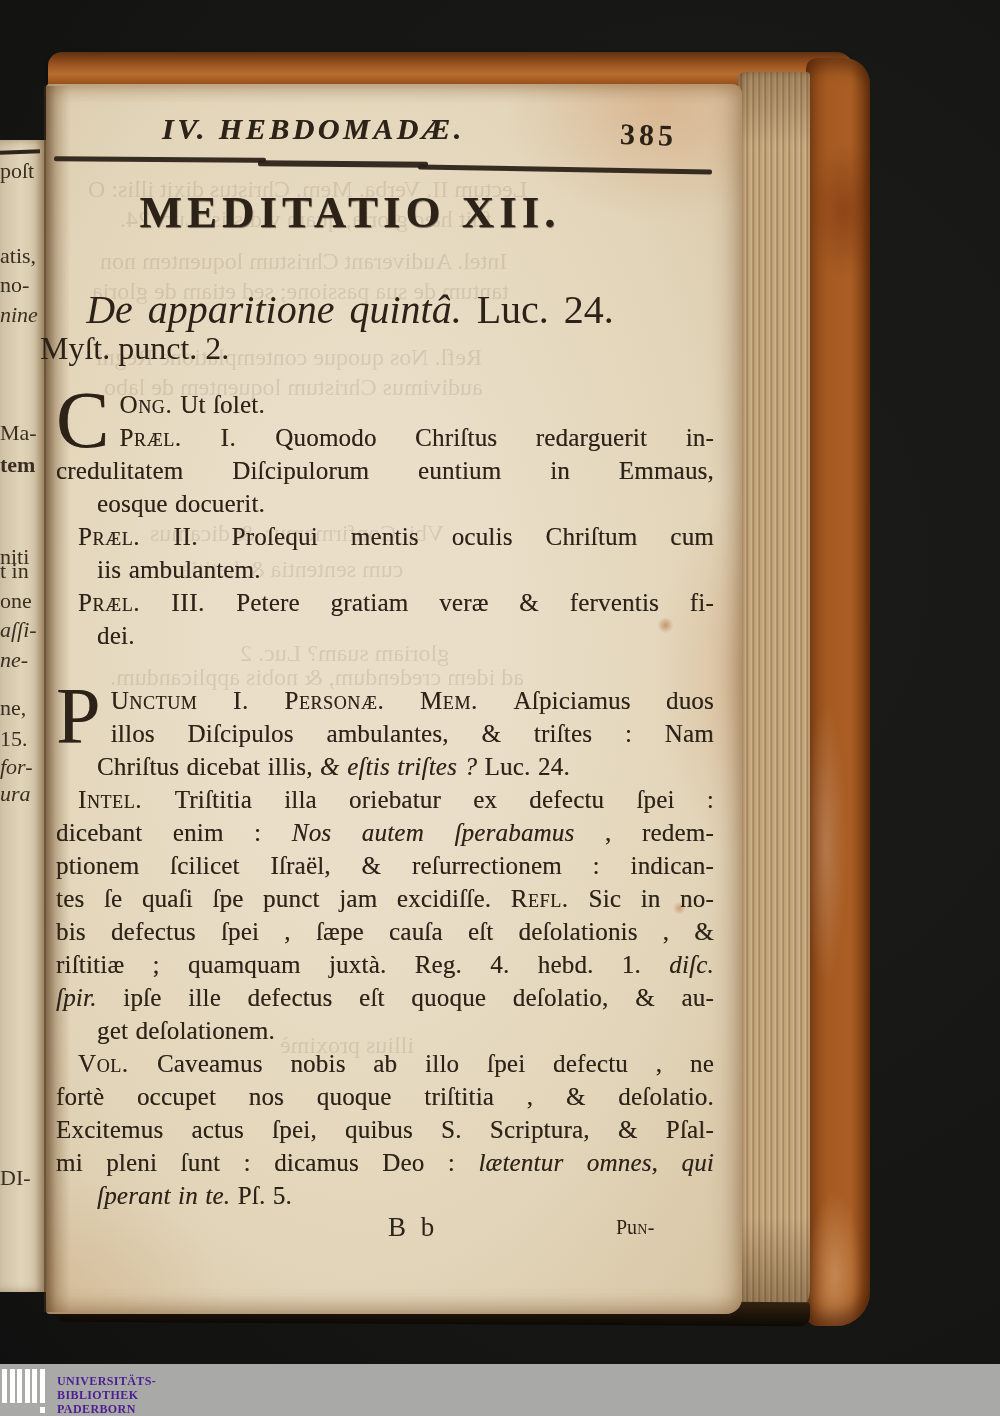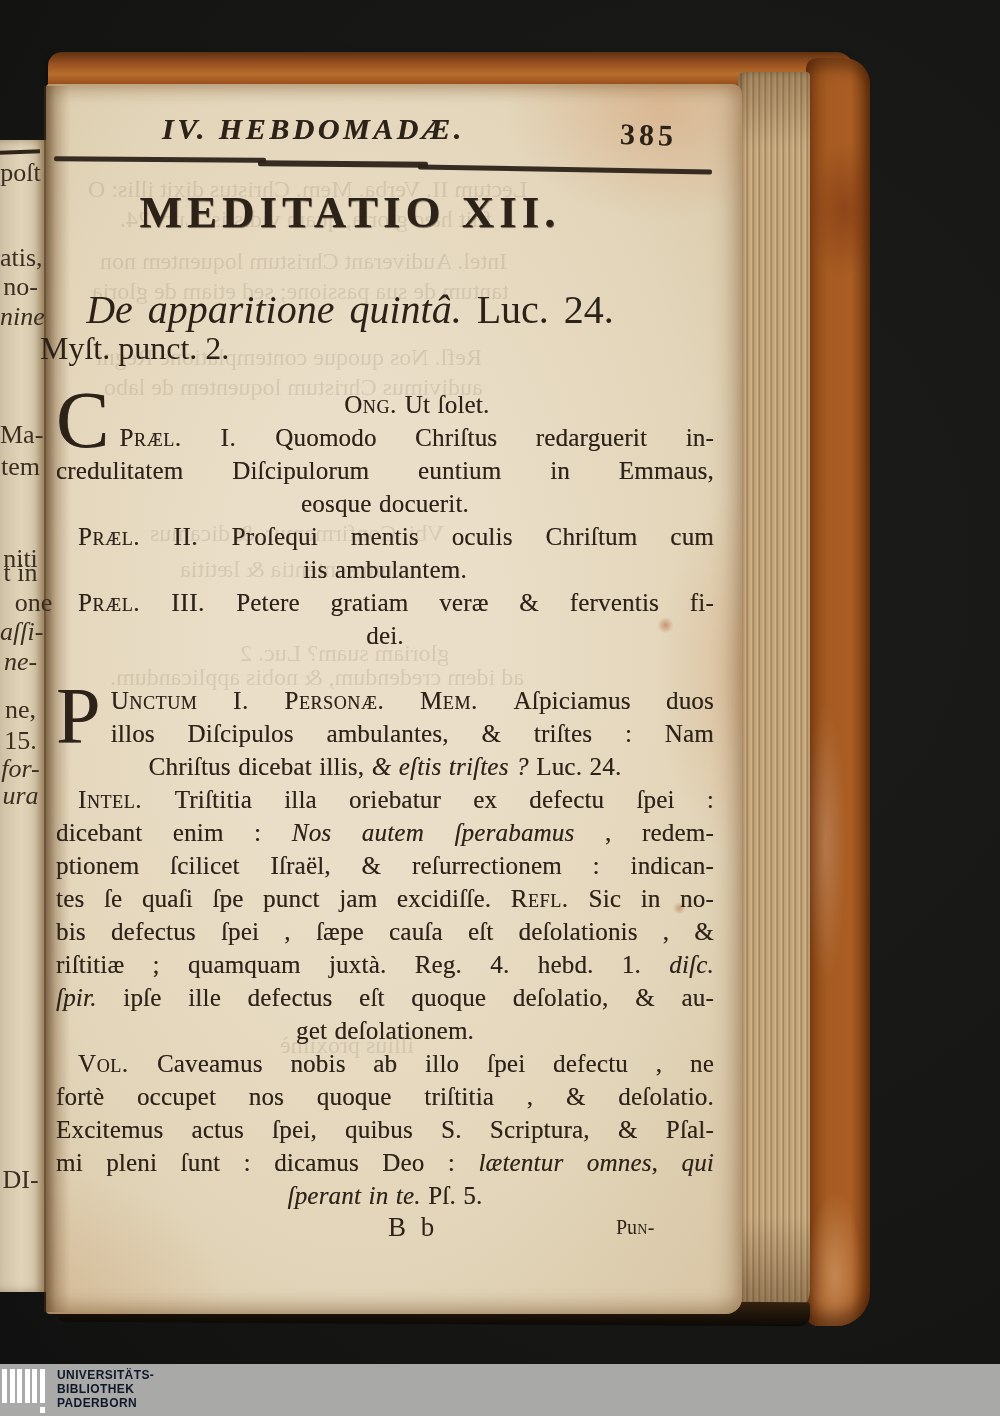--- a/index.html
+++ b/index.html
@@ -44,21 +44,21 @@
       radial-gradient(ellipse at 45% 45%, #eadec8 25%, #e2d5b9 65%, #d7c4a3 100%);
     border-radius:4px 10px 16px 4px;
     box-shadow:inset -12px 0 20px rgba(120,80,40,.28), inset 8px 0 16px rgba(120,80,40,.22),
                inset 0 -10px 16px rgba(115,75,35,.22), inset 0 8px 12px rgba(150,100,50,.18);
     z-index:2;}
   .content{position:absolute;left:0;top:0;width:1000px;height:1416px;z-index:4;color:var(--ink,#2c2218);}
   
   .ghost{position:absolute;transform:scaleX(-1);filter:blur(.7px);opacity:.15;
          color:var(--ghost,#6b5844);font-size:24px;white-space:nowrap;}
   
-  .frag{position:absolute;left:0;width:41px;text-align:center;font-size:26px;color:#3a2e20;white-space:nowrap;}
+  .frag{position:absolute;left:0;width:41px;text-align:left;font-size:22px;color:#3a2e20;white-space:nowrap;}
   .frag.i{font-style:italic;}
   .facing-rule{position:absolute;left:0;top:150px;width:40px;height:4px;background:#2e2418;transform:rotate(-2deg);}
   
   .running-title{position:absolute;left:162px;top:112px;font-size:30px;font-weight:bold;
                  letter-spacing:3.5px;text-shadow:.4px .4px .6px rgba(44,30,16,.6);font-style:italic;}
   .page-number{position:absolute;left:620px;top:118px;font-size:30px;font-weight:bold;
                letter-spacing:4px;transform:rotate(2deg);}
   .rule{position:absolute;height:5px;background:#2a2118;border-radius:2px;opacity:.94;}
   .rule.r1{left:54px;top:157px;width:212px;transform:rotate(.4deg);}
   .rule.r2{left:258px;top:161px;width:170px;height:6px;transform:rotate(.5deg);}
@@ -70,34 +70,34 @@
   .subtitle{position:absolute;left:40px;top:286px;width:620px;text-align:center;
             font-size:40px;word-spacing:5px;}
   .subtitle2{position:absolute;left:40px;top:330px;width:600px;text-align:left;font-size:32px;}
   
   .body-text{position:absolute;left:56px;top:388px;width:658px;font-size:25px;
              letter-spacing:.2px;word-spacing:1px;text-shadow:.3px .3px .45px rgba(46,32,18,.45);}
   .block{overflow:visible;}
   .block + .block{margin-top:32px;}
   .dropcap{float:left;font-size:80px;line-height:58px;height:62px;padding:3px 10px 0 0;}
   .ln{line-height:33px;text-align:justify;text-align-last:justify;}
-  .ln.nj{text-align:center;text-align-last:auto;}
+  .ln.nj{text-align:left;text-align-last:auto;margin-left:41px;}
   .ln.ind{text-indent:22px;}
   .seg-i{font-style:italic;}
   .seg-sc{font-variant:small-caps;letter-spacing:.6px;}
   
   .signature{position:absolute;left:388px;top:1212px;font-size:27px;letter-spacing:4px;}
   .catchword{position:absolute;left:616px;top:1216px;font-size:20px;}
   
   .band{position:absolute;left:0;bottom:0;width:1000px;height:52px;background:var(--band,#a9a9a7);z-index:6;}
   .logo{position:absolute;left:2px;top:5px;width:52px;height:44px;}
   .logo .bar{position:absolute;top:0;width:5px;height:34px;background:#fff;}
   .logo .dot{position:absolute;width:5px;height:6px;background:#fff;top:38px;}
-  .band-text{position:absolute;left:57px;top:4px;font-family:Liberation Sans, sans-serif;
-             font-size:12px;font-weight:bold;letter-spacing:.4px;color:#0f172a;line-height:14px;}
+  .band-text{position:absolute;left:57px;top:10px;font-family:Liberation Serif, serif;
+             font-size:12px;font-weight:bold;letter-spacing:.4px;color:#4c1d95;line-height:14px;}
 </style>
 </head>
 <body>
 
 <div class="stage">
   <div class="leather-top"></div>
   <div class="leather-spine"></div>
   <div class="fore-edge"></div>
   <div class="book-bottom"></div>
   <div class="facing-page"></div>
@@ -119,24 +119,24 @@
         <div class="ghost" style="left: 280px; top: 1032px;">illius proximè</div>
       </div>
 
     <div class="facing-rule"></div>
     <div id="frags">
         <div class="frag" style="top: 158px;">poſt</div>
         <div class="frag" style="top: 243px;">atis,</div>
         <div class="frag" style="top: 272px;">no-</div>
         <div class="frag i" style="top: 302px;">nine</div>
         <div class="frag" style="top: 420px;">Ma-</div>
-        <div class="frag" style="top: 452px;">tem</div>
+        <div class="frag" style="top: 452px; font-weight: bold;">tem</div>
         <div class="frag" style="top: 544px;">niti</div>
         <div class="frag" style="top: 558px;">t in</div>
-        <div class="frag" style="top: 588px; padding-left: 13px;">one</div>
+        <div class="frag" style="top: 588px;">one</div>
         <div class="frag i" style="top: 617px;">aſſi-</div>
         <div class="frag i" style="top: 647px;">ne-</div>
         <div class="frag" style="top: 695px;">ne,</div>
         <div class="frag" style="top: 726px;">15.</div>
         <div class="frag i" style="top: 754px;">for-</div>
         <div class="frag i" style="top: 781px;">ura</div>
         <div class="frag" style="top: 1165px;">DI-</div>
       </div>
 
     <div class="running-title">IV. HEBDOMADÆ.</div>

